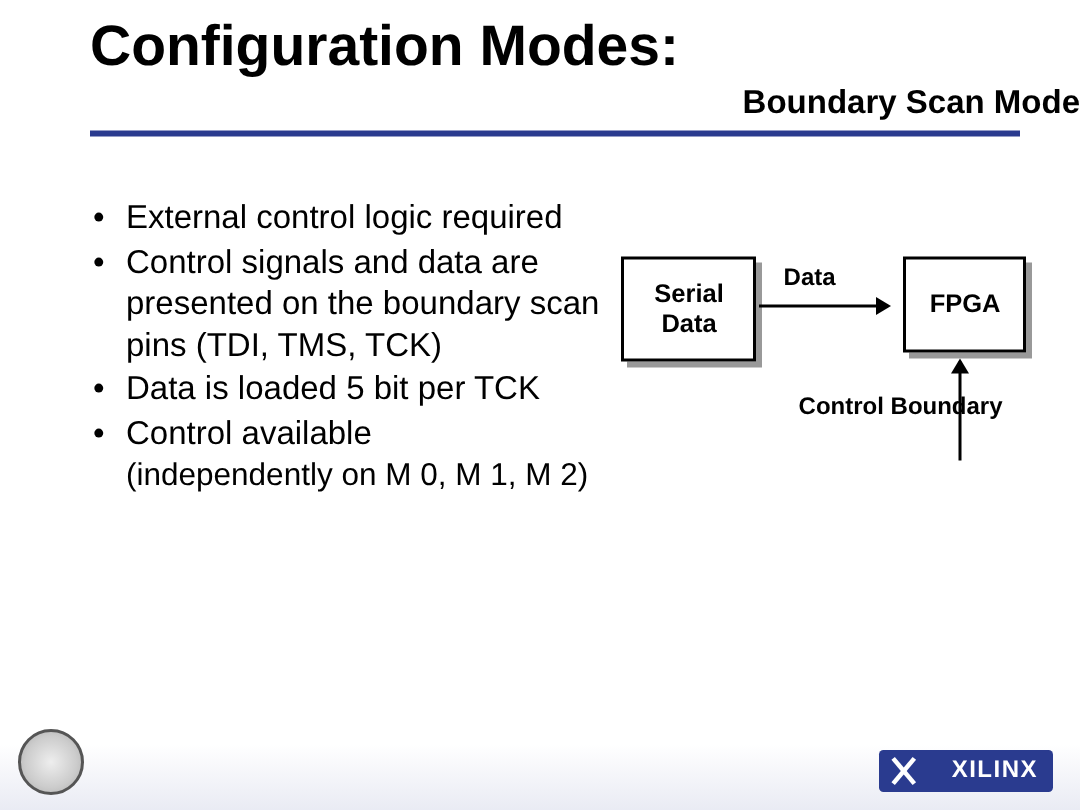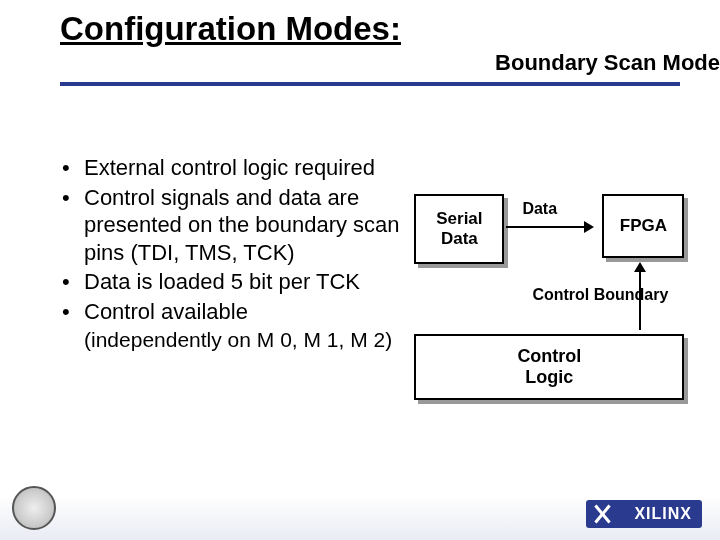--- a/index.html
+++ b/index.html
@@ -12,40 +12,38 @@
     position: relative;
     overflow: hidden;
   }
   .slide {
     width: 100%;
     height: 100%;
     padding: 10px 0 0 0;
     position: relative;
   }
   .title {
-    font-size: 33px;
+    font-size: 38px;
     font-weight: bold;
     padding: 0 0 0 60px;
-    text-decoration: underline;
   }
   .subtitle {
     font-size: 22px;
     font-weight: bold;
     padding: 2px 0 6px 60px;
     text-align: right;
   }
   .rule {
     height: 4px;
     background: #2a3b8f;
     margin: 0 40px 0 60px;
   }
   .content {
     display: flex;
     padding: 40px 30px 0 60px;
-    margin-top: 28px;
   }
   .bullets {
     width: 360px;
     font-size: 22px;
     line-height: 1.25;
   }
   .bullets ul { list-style: none; }
   .bullets li {
     position: relative;
     padding-left: 24px;
@@ -180,24 +178,20 @@
     </div>
 
     <div class="diagram">
       <div class="box box-serial">
         <span style="white-space:pre-line">Serial
 Data</span>
       </div>
       <div class="box box-fpga">
         <span>FPGA</span>
       </div>
-      <div class="box box-ctrl">
-        <span style="white-space:pre-line">Control
-Logic</span>
-      </div>
 
       <div class="arrow-h" style="left:92px; top:32px; width:86px;"></div>
       <div class="lbl" style="left:108px; top:6px;">Data</div>
 
       <div class="arrow-v" style="left:225px; top:70px; height:66px;"></div>
       <div class="lbl" style="left:116px; top:92px; width:140px;">Control Boundary</div>
     </div>
   </div>
 
   <div class="footer-bar"></div>

